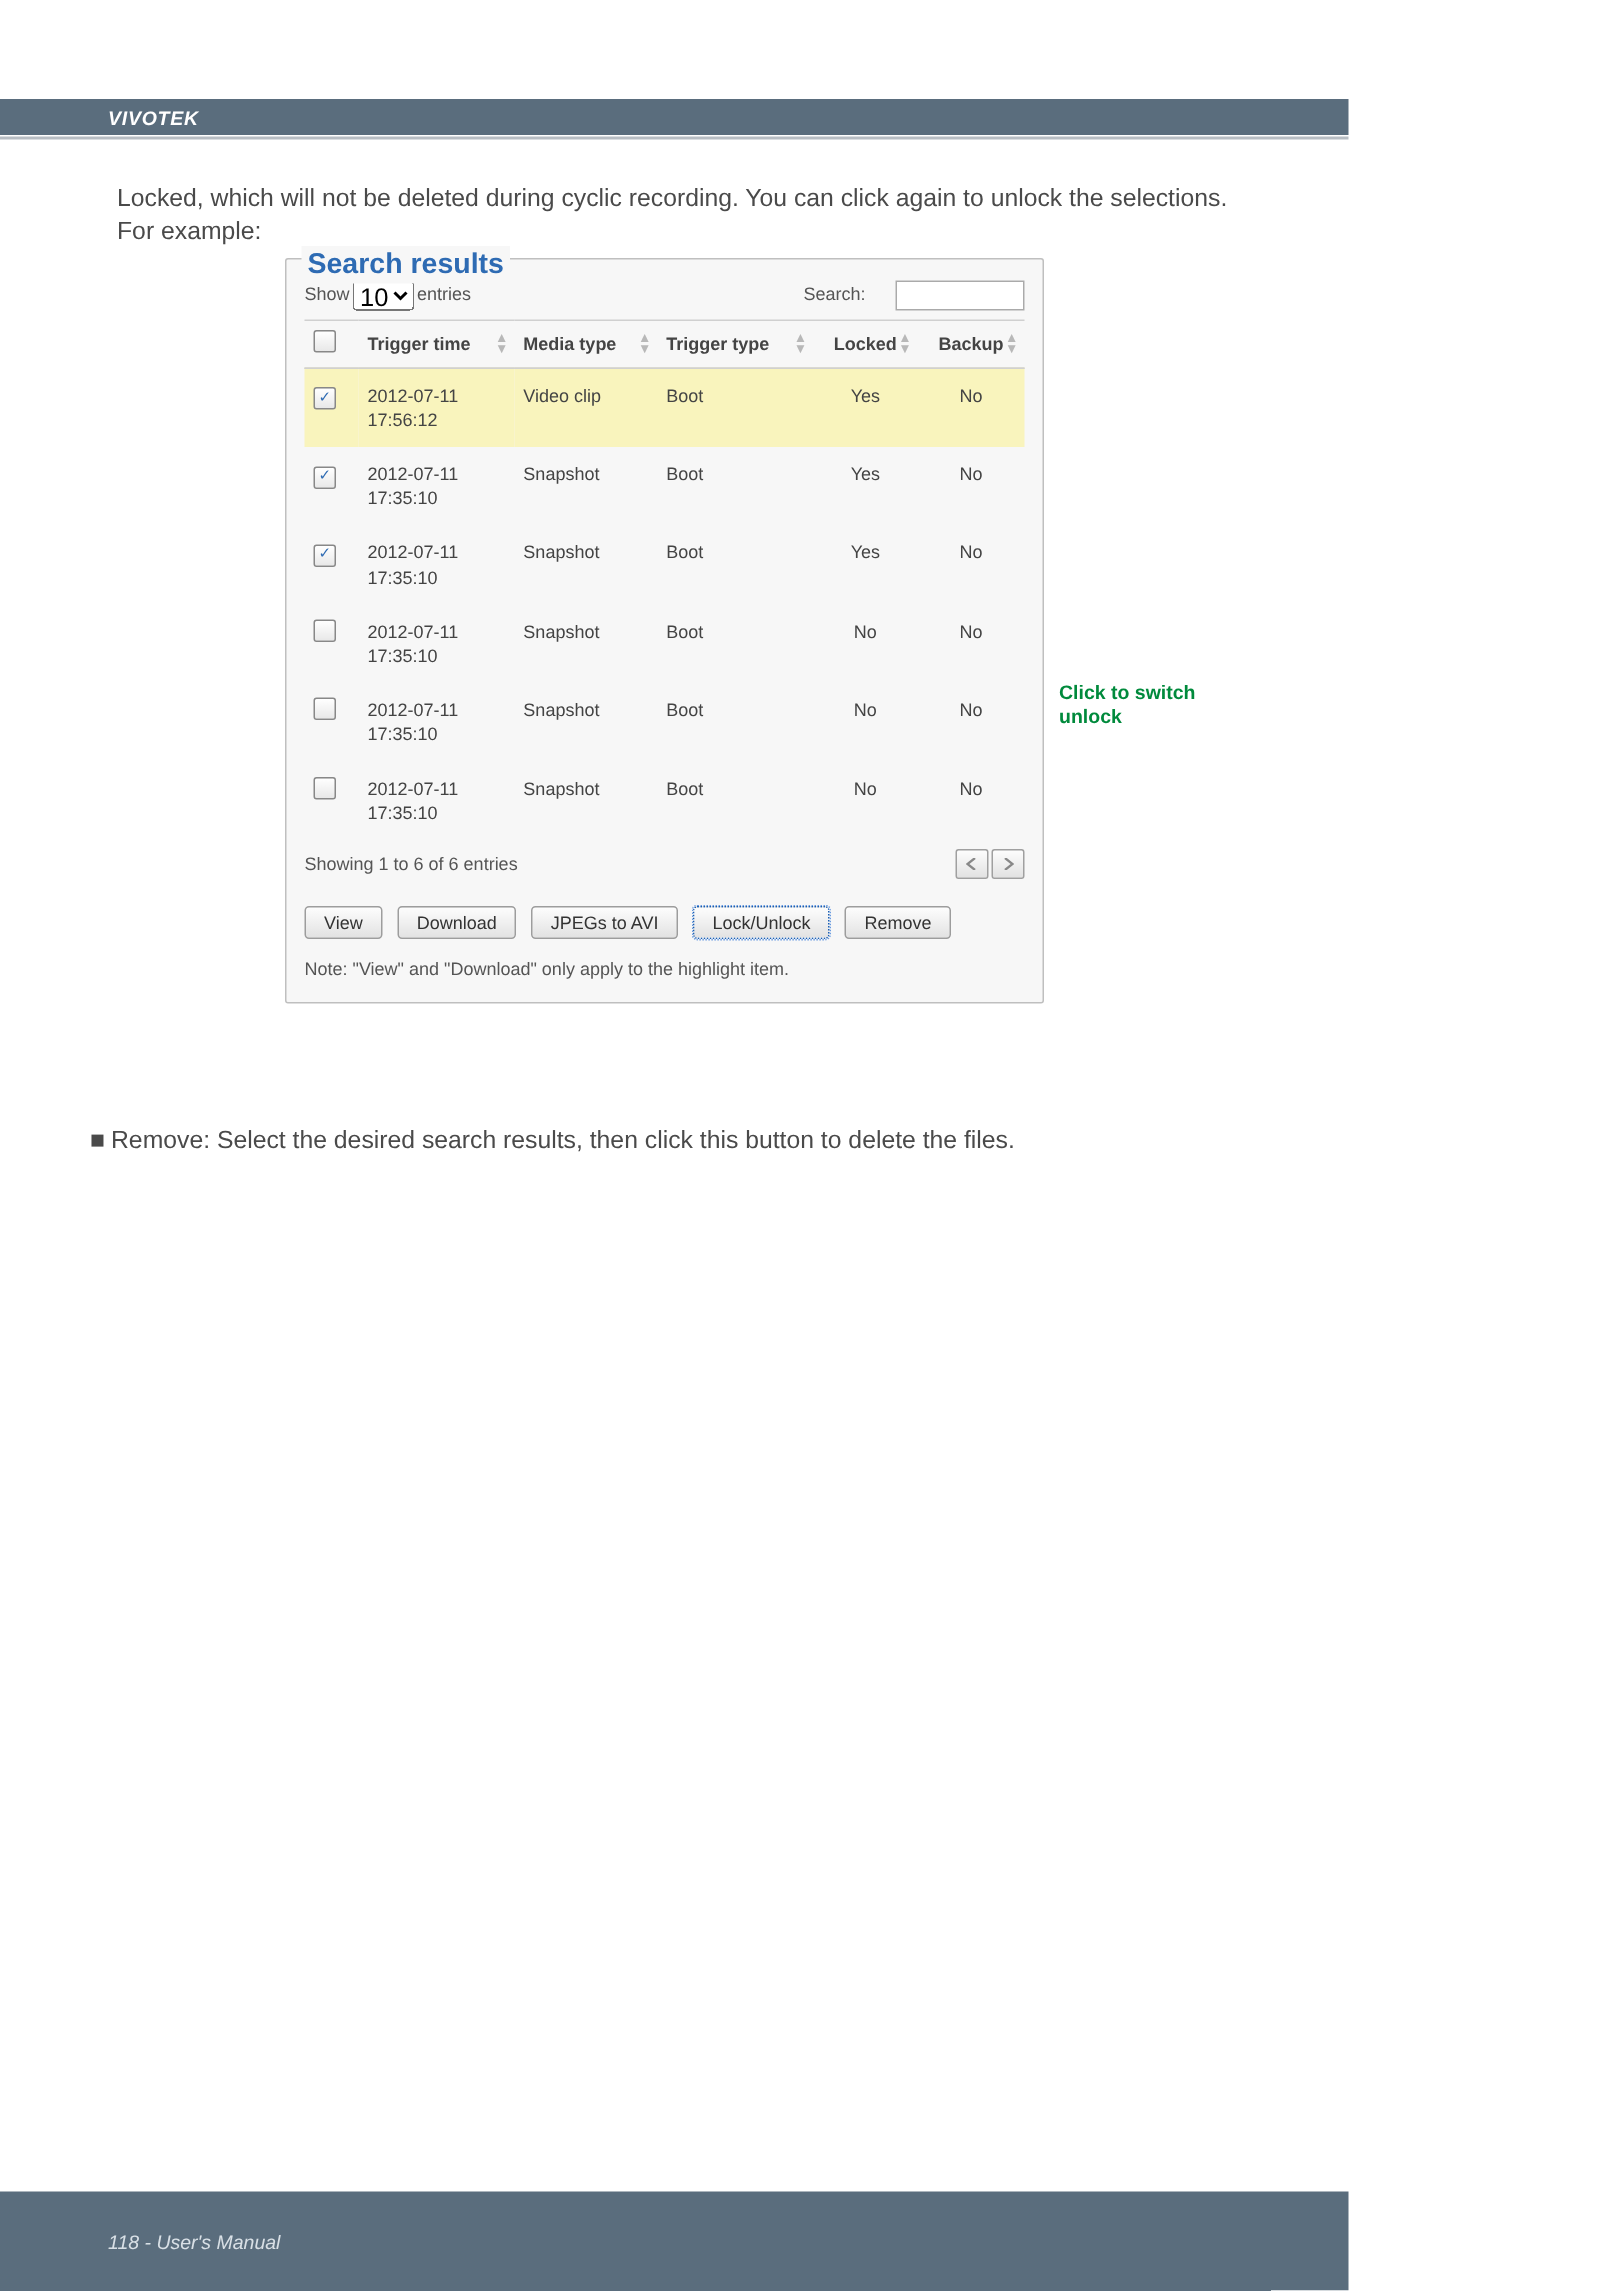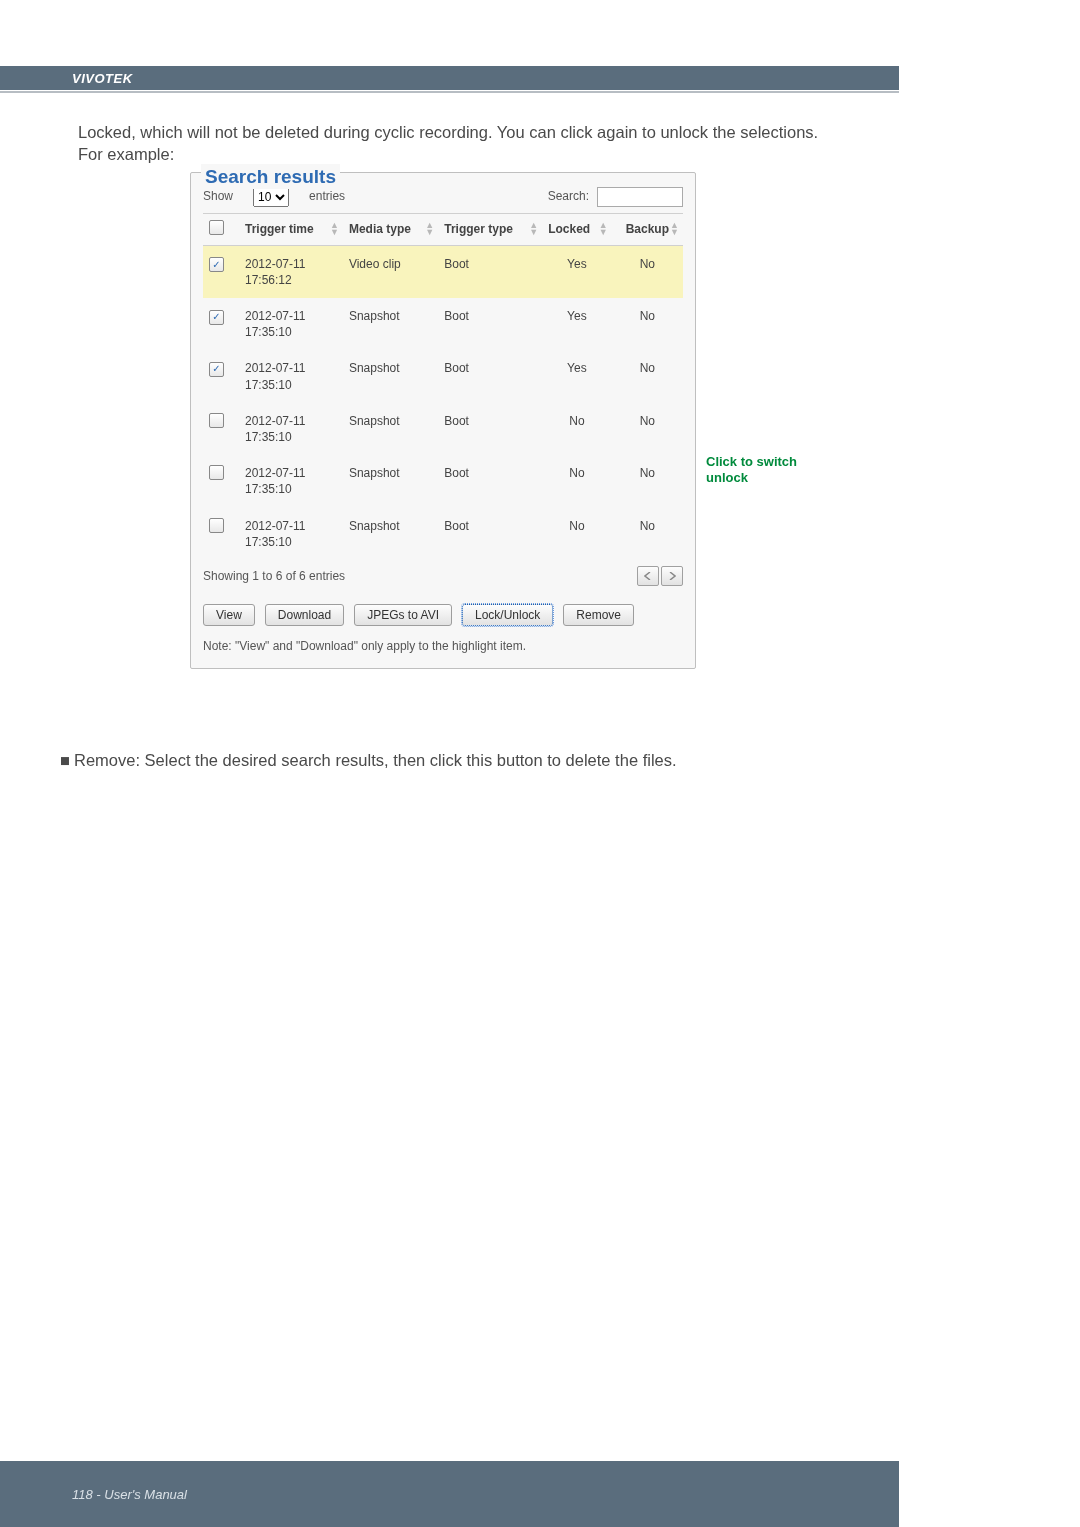--- a/index.html
+++ b/index.html
@@ -85,30 +85,30 @@
     display: flex;
     justify-content: space-between;
     align-items: center;
     font-size: 12px;
     color: #555;
     margin-bottom: 6px;
   }
   .show-entries {
     display: flex;
     align-items: center;
+    gap: 2px;
+  }
+  .show-entries select {
+    font-size: 17px;
+    height: 20px;
+  }
+  .search-box {
+    display: flex;
+    align-items: center;
     gap: 20px;
-  }
-  .show-entries select {
-    font-size: 12px;
-    height: 20px;
-  }
-  .search-box {
-    display: flex;
-    align-items: center;
-    gap: 8px;
   }
   .search-box input {
     height: 16px;
     width: 80px;
     border: 1px solid #aaa;
     font-size: 12px;
   }
   table.results {
     width: 100%;
     border-collapse: collapse;
@@ -274,21 +274,21 @@
                 <span class="sort-arrows">▲<br>▼</span>
               </th>
               <th>
                 <span>Media type</span>
                 <span class="sort-arrows">▲<br>▼</span>
               </th>
               <th>
                 <span>Trigger type</span>
                 <span class="sort-arrows">▲<br>▼</span>
               </th>
-              <th style="text-align:left">
+              <th style="text-align:center">
                 <span>Locked</span>
                 <span class="sort-arrows">▲<br>▼</span>
               </th>
               <th style="text-align:center">
                 <span>Backup</span>
                 <span class="sort-arrows">▲<br>▼</span>
               </th>
             </tr>
           </thead>
           <tbody id="results-body">

